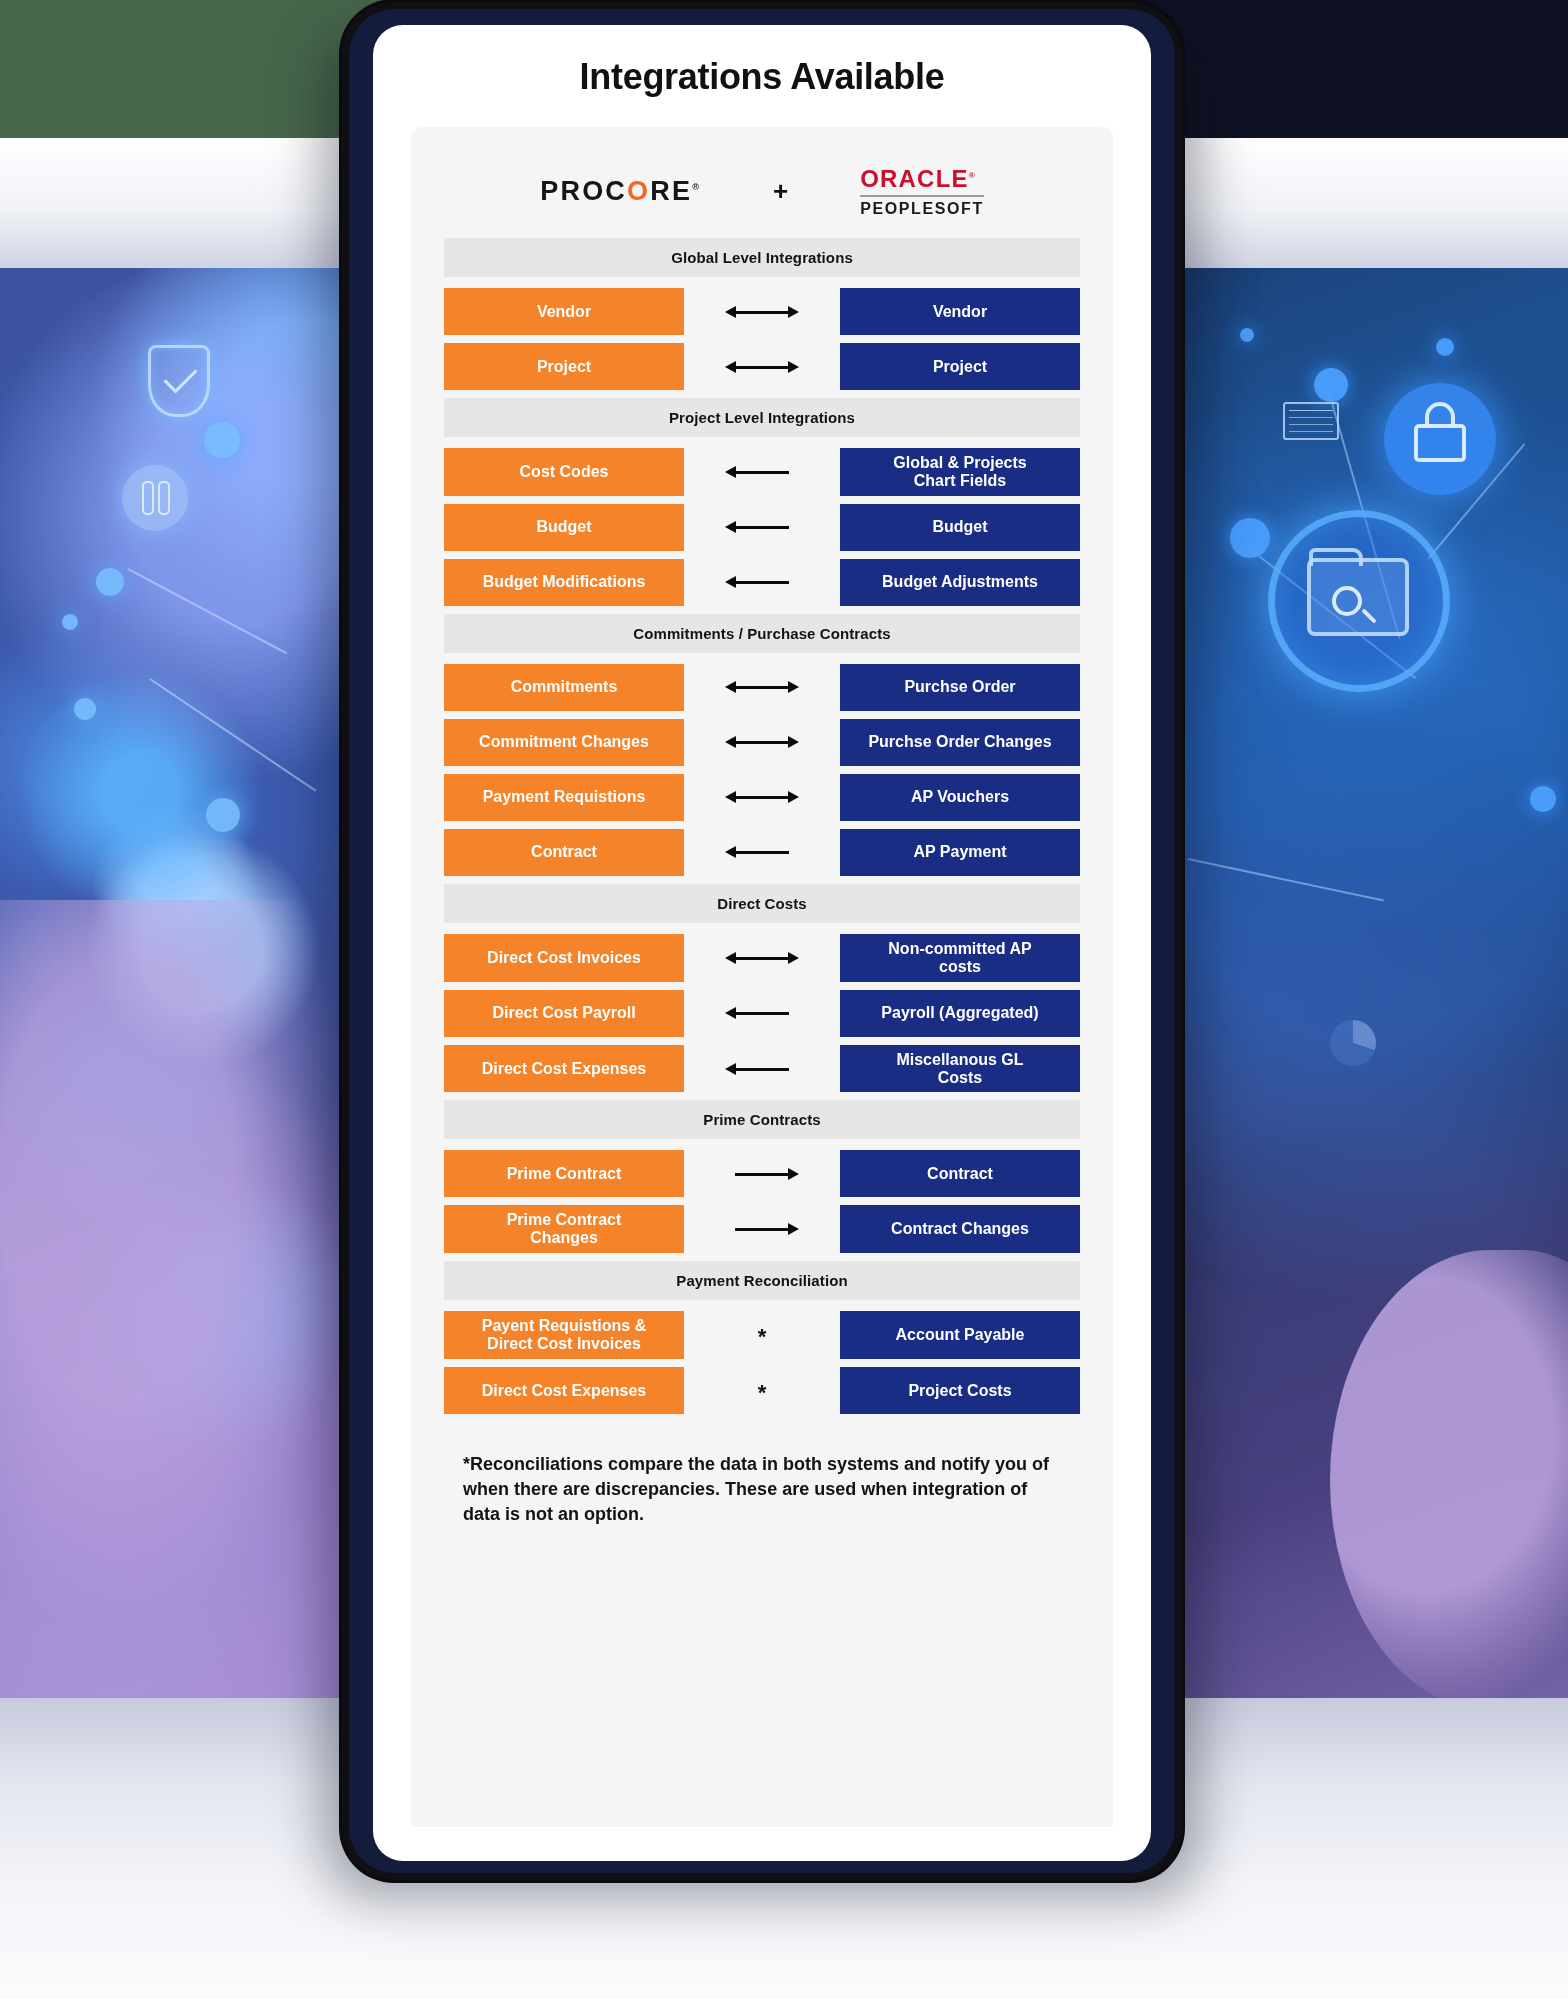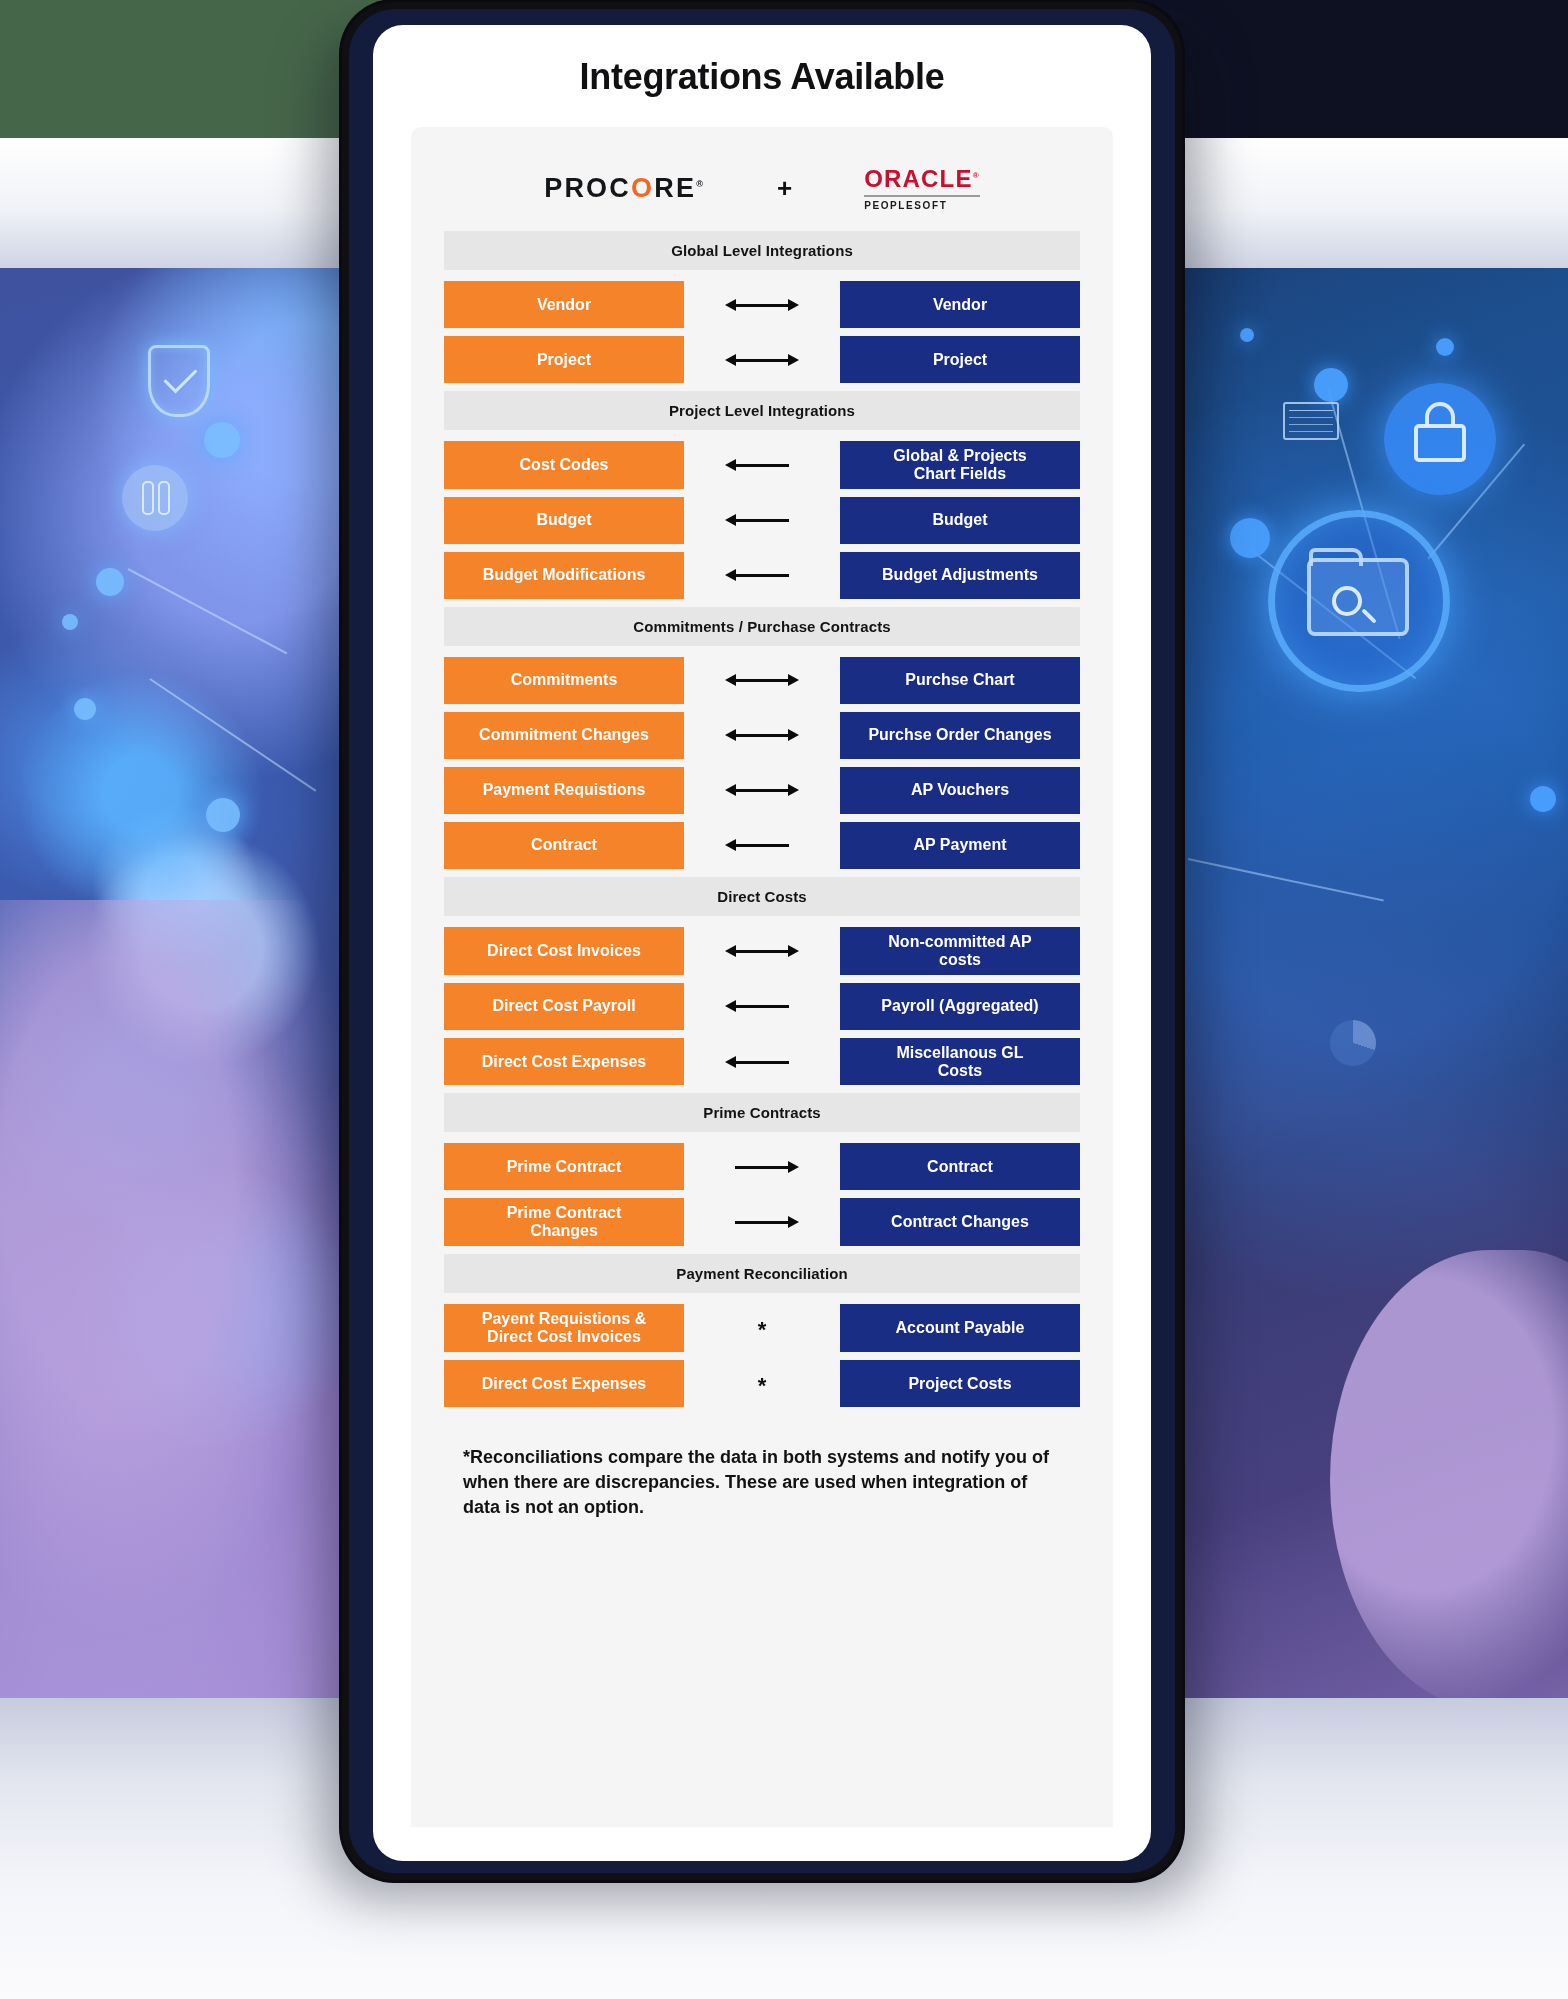--- a/index.html
+++ b/index.html
@@ -194,21 +194,21 @@
   }
   .procore-logo sup { font-size: 9px; vertical-align: super; font-weight: 700; }
   .plus-sign { font-size: 26px; font-weight: bold; color: #111; }
   .oracle-logo { }
   .oracle-word {
     font-size: 24px; font-weight: bold; letter-spacing: 1.2px; color: #c8102e;
     font-family: "Liberation Sans", sans-serif;
   }
   .oracle-word sup { font-size: 8px; vertical-align: super; }
   .oracle-rule { height: 2px; background: #9b9b9b; margin: 2px 0 3px 0; }
-  .oracle-sub { font-size: 10px; font-weight: bold; letter-spacing: 1.6px; color: #1b1b1b; }
+  .oracle-sub { font-size: 16px; font-weight: bold; letter-spacing: 1.6px; color: #1b1b1b; }
 
   .section { margin: 0 33px; }
   .section + .section { }
   .section-header {
     background: #e6e6e6; text-align: center; font-size: 15px; font-weight: bold;
     color: #131316; padding: 11px 0; letter-spacing: .1px;
   }
   .rows { margin-top: 11px; }
   .row {
     display: flex; align-items: stretch; margin-bottom: 8px;
@@ -377,21 +377,21 @@
             <div class="rows">
               <div class="row">
                 <div class="box left">Commitments</div>
                 <div class="connector">
                   <div class="arrow-wrap">
                     <span class="arrow-line"></span>
                     <span class="arrow-head left"></span>
                     <span class="arrow-head right"></span>
                   </div>
                 </div>
-                <div class="box right">Purchse Chart</div>
+                <div class="box right">Purchse Order</div>
               </div>
               <div class="row">
                 <div class="box left">Commitment Changes</div>
                 <div class="connector">
                   <div class="arrow-wrap">
                     <span class="arrow-line"></span>
                     <span class="arrow-head left"></span>
                     <span class="arrow-head right"></span>
                   </div>
                 </div>

